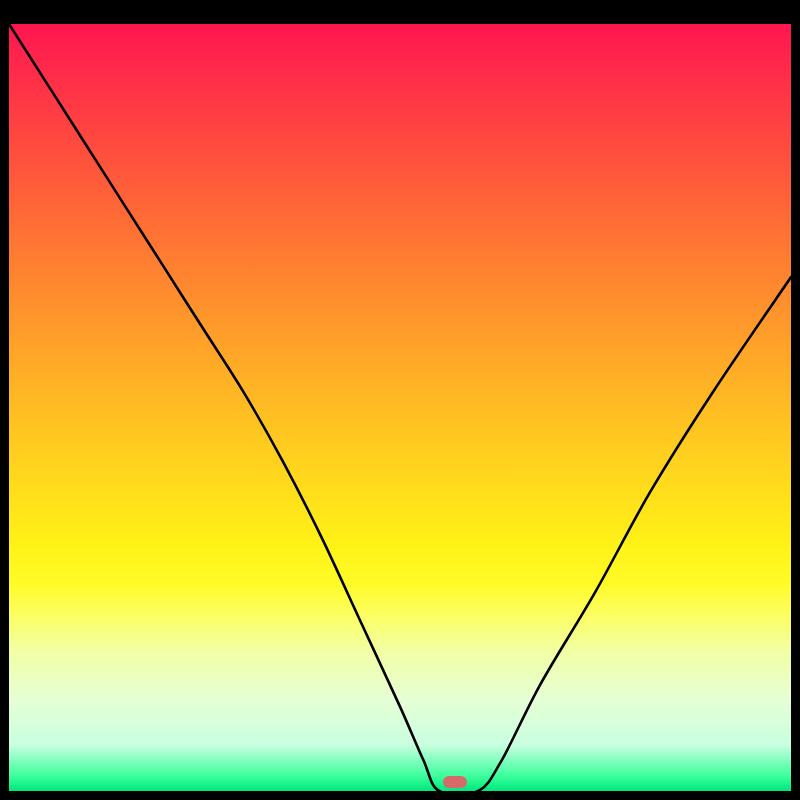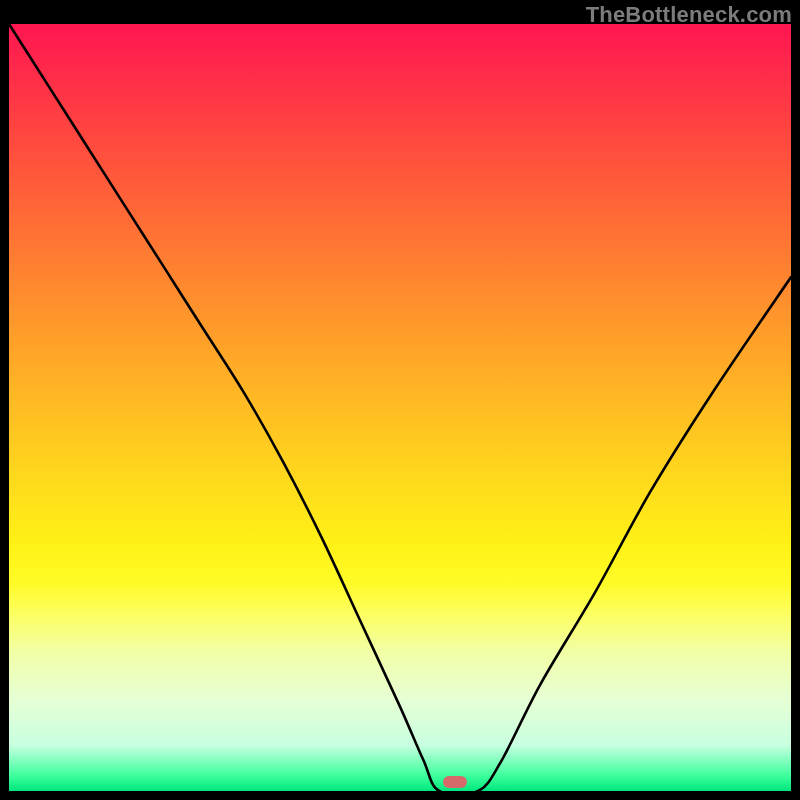--- a/index.html
+++ b/index.html
@@ -70,21 +70,20 @@
     height: 12px;
     background: #d66a6a;
     border-radius: 6px;
     transform: translate(-50%, -50%);
   }
 </style>
 </head>
 <body>
 
 <div class="frame">
-  <div class="watermark">TheBottleneck.com</div>
 
   <div class="plot-outer">
     <div class="plot">
       <div class="gradient"></div>
       <svg class="curve" viewBox="0 0 782 767" preserveAspectRatio="none">
         <path id="curve-path" fill="none" stroke="#000" stroke-width="2.6" stroke-linejoin="round" stroke-linecap="round" d="M 0.0 0.0 C 6.3 9.8, 26.6 41.7, 39.1 61.4 C 51.6 81.0, 65.7 103.1, 78.2 122.7 C 90.7 142.4, 104.8 164.4, 117.3 184.1 C 129.8 203.7, 143.9 225.8, 156.4 245.4 C 168.9 265.1, 183.0 287.2, 195.5 306.8 C 208.0 326.4, 222.1 347.3, 234.6 368.2 C 247.1 389.0, 261.2 413.9, 273.7 437.2 C 286.2 460.5, 300.3 488.1, 312.8 513.9 C 325.3 539.7, 339.4 571.3, 351.9 598.3 C 364.4 625.3, 381.0 660.5, 391.0 682.6 C 401.0 704.7, 408.2 722.8, 414.5 736.3 C 420.7 749.8, 421.3 762.1, 430.1 767.0 C 438.9 771.9, 459.2 771.9, 469.2 767.0 C 479.2 762.1, 482.7 753.5, 492.7 736.3 C 502.7 719.1, 516.7 686.6, 531.8 659.6 C 546.8 632.6, 569.0 598.3, 586.5 567.6 C 604.0 536.9, 622.5 499.8, 641.2 467.9 C 660.0 436.0, 681.3 402.5, 703.8 368.2 C 726.3 333.8, 769.5 271.5, 782.0 253.1"></path>
       </svg>
       <div id="marker" class="marker" style="left: 445.74px; top: 757.796px;"></div>
     </div>
   </div>

